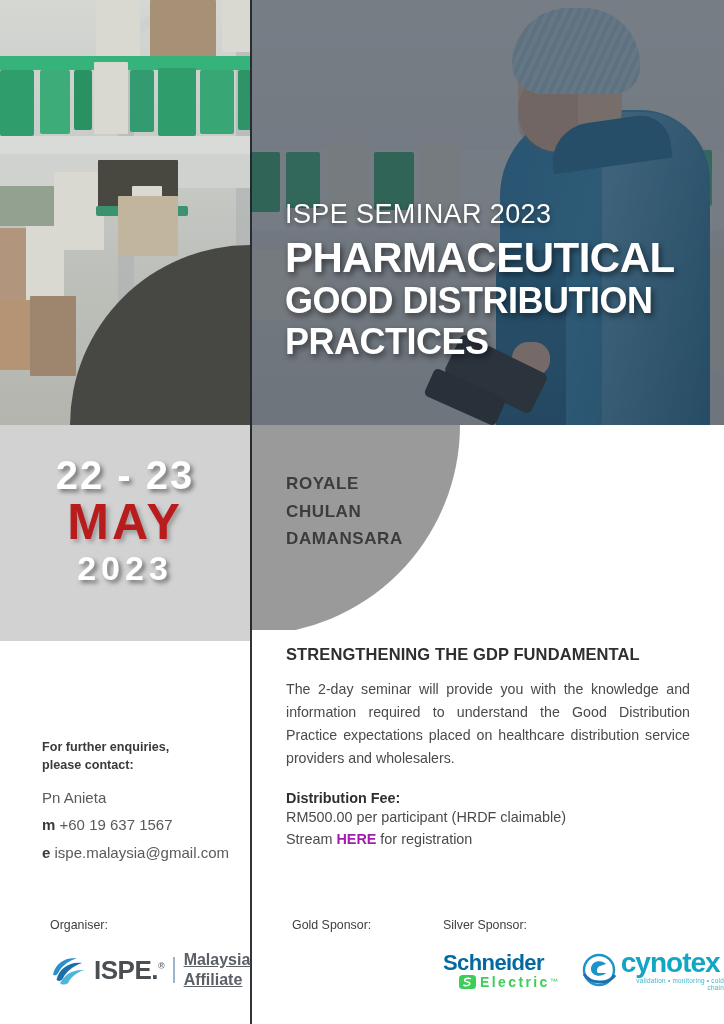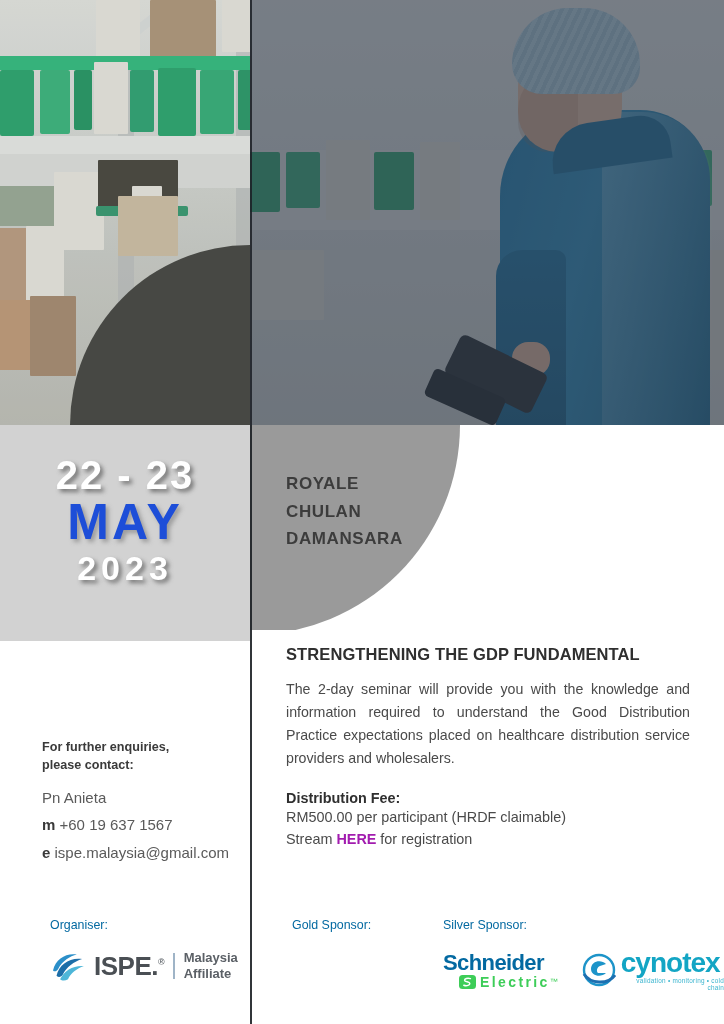--- a/index.html
+++ b/index.html
@@ -88,51 +88,51 @@
   .venue{position:absolute;left:36px;top:45px;color:#3c3c3c;font-weight:bold;
          font-size:17px;line-height:1.62;letter-spacing:.6px;}
 
   
   .left-rule{position:absolute;left:250px;top:425px;width:2px;height:599px;background:#1b1f24;opacity:.9;}
 
   
   .date{position:absolute;left:0;top:455px;width:250px;text-align:center;}
   .d-line{font-weight:bold;line-height:1;}
   .d1{font-size:40px;letter-spacing:2px;color:#ffffff;text-shadow:3px 3px 4px rgba(90,90,90,.75);}
-  .d2{font-size:50px;letter-spacing:3px;color:#1d4ed8;text-shadow:3px 3px 4px rgba(120,120,120,.6);margin-top:2px;}
+  .d2{font-size:50px;letter-spacing:3px;color:#b91c1c;text-shadow:3px 3px 4px rgba(120,120,120,.6);margin-top:2px;}
   .d3{font-size:34px;letter-spacing:5px;color:#ffffff;text-shadow:3px 3px 4px rgba(90,90,90,.75);margin-top:4px;}
 
   
   .content{position:absolute;left:286px;top:645px;width:404px;}
   .headline{font-size:16.5px;font-weight:bold;color:#2f2f2f;letter-spacing:.1px;margin-bottom:14px;}
   .para{font-size:14.2px;line-height:1.62;color:#4a4a4a;text-align:justify;}
   .fee-title{font-size:14.4px;font-weight:bold;color:#2f2f2f;margin-top:20px;}
   .fee-line{font-size:14.4px;line-height:1.55;color:#4a4a4a;}
   .fee-line b{color:#a21caf;}
 
   
   .contact{position:absolute;left:42px;top:738px;width:200px;}
   .c-bold{font-size:12.6px;font-weight:bold;color:#3a3a3a;line-height:1.45;}
   .c-line{font-size:15px;color:#5a5a5a;line-height:1.72;margin-top:2px;}
   .c-line b{color:#3a3a3a;}
 
   
-  .sp-label{font-size:12.4px;color:#0369a1;}
+  .sp-label{font-size:12.4px;color:#404040;}
   .org{position:absolute;left:50px;top:918px;}
   .gold{position:absolute;left:292px;top:918px;}
   .silver{position:absolute;left:443px;top:918px;}
 
   .logo-row{display:flex;align-items:center;margin-top:18px;}
 
   
   .ispe-mark{width:36px;height:30px;margin-right:8px;flex:none;}
   .ispe-word{font-size:26px;font-weight:bold;color:#4a4f54;letter-spacing:-.5px;line-height:1;}
   .ispe-reg{font-size:9px;vertical-align:super;color:#6a6f74;}
   .ispe-div{width:1.5px;height:26px;background:#9fb4c7;margin:0 9px;}
-  .ispe-sub{font-size:13px;font-weight:bold;color:#5b6066;line-height:1.25;}
+  .ispe-sub{font-size:16px;font-weight:bold;color:#5b6066;line-height:1.25;text-decoration:underline;}
 
   
   .bs-mark{width:26px;height:34px;margin-right:4px;flex:none;}
   .bs-word{font-size:21px;font-weight:bold;line-height:1;font-family:"Liberation Serif",serif;}
   .bs-bio{color:#2b5fa8;}
   .bs-stream{color:#5aa33a;}
 
   
   .sch{line-height:1;}
   .sch-1{font-size:22px;font-weight:bold;color:#0369a1;letter-spacing:-.6px;}
@@ -219,20 +219,26 @@
       <div class="collar"></div>
       <div class="hand"></div>
       <div class="scanner"></div>
       <div class="scanner2"></div>
 
       <div class="tint-right"></div>
     </div>
 
     <div class="hero-rule"></div>
 
+    <div class="title-block">
+      <div class="kicker">ISPE SEMINAR 2023</div>
+      <div class="bigline bl1">PHARMACEUTICAL</div>
+      <div class="bigline bl2">GOOD DISTRIBUTION</div>
+      <div class="bigline bl3">PRACTICES</div>
+    </div>
   </div>
 
   <div class="left-gray"></div>
 
   <div class="right-band">
     <div class="quartercircle"></div>
     <div class="venue">
       <div>ROYALE</div>
       <div>CHULAN</div>
       <div>DAMANSARA</div>

